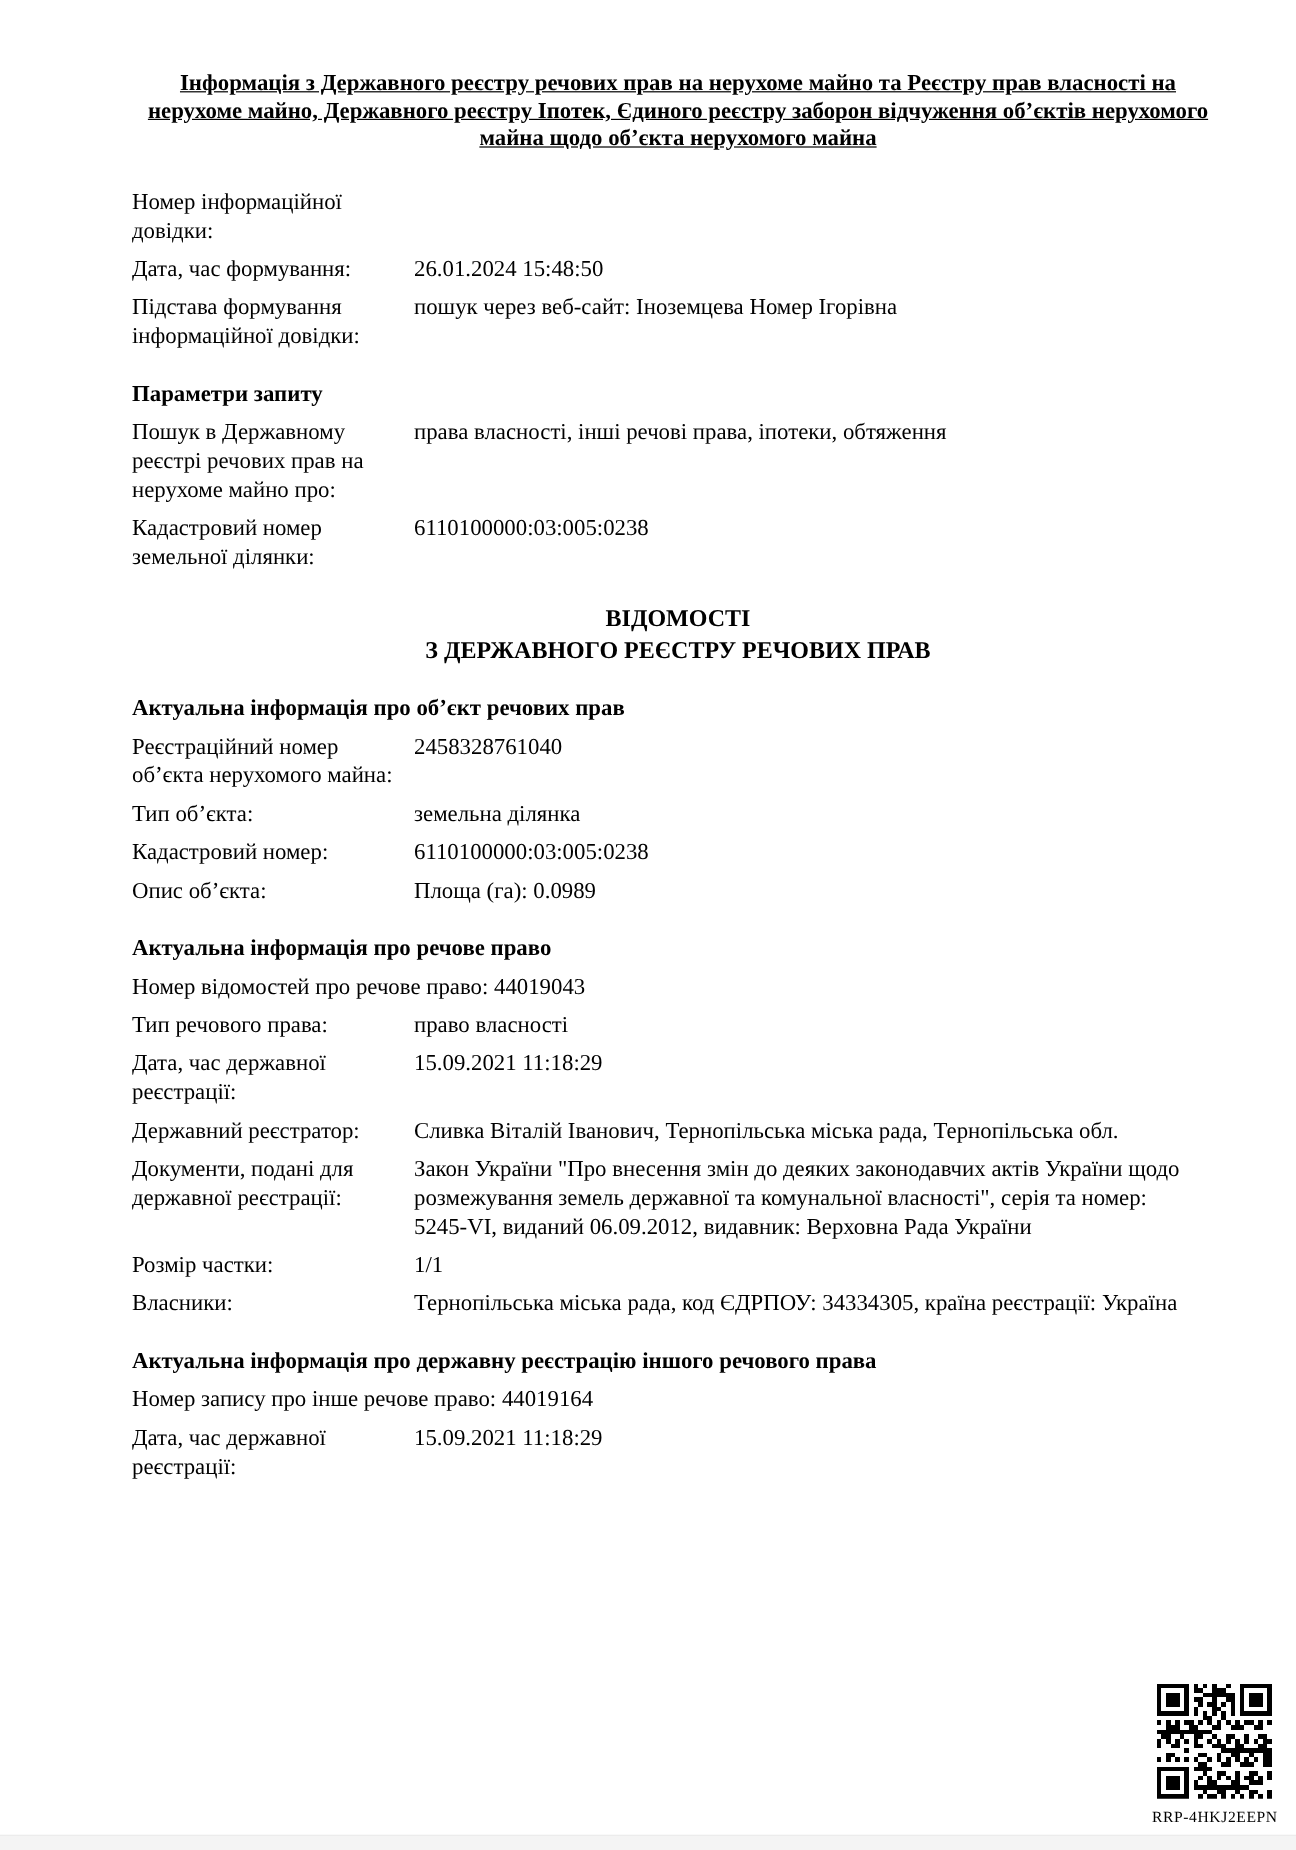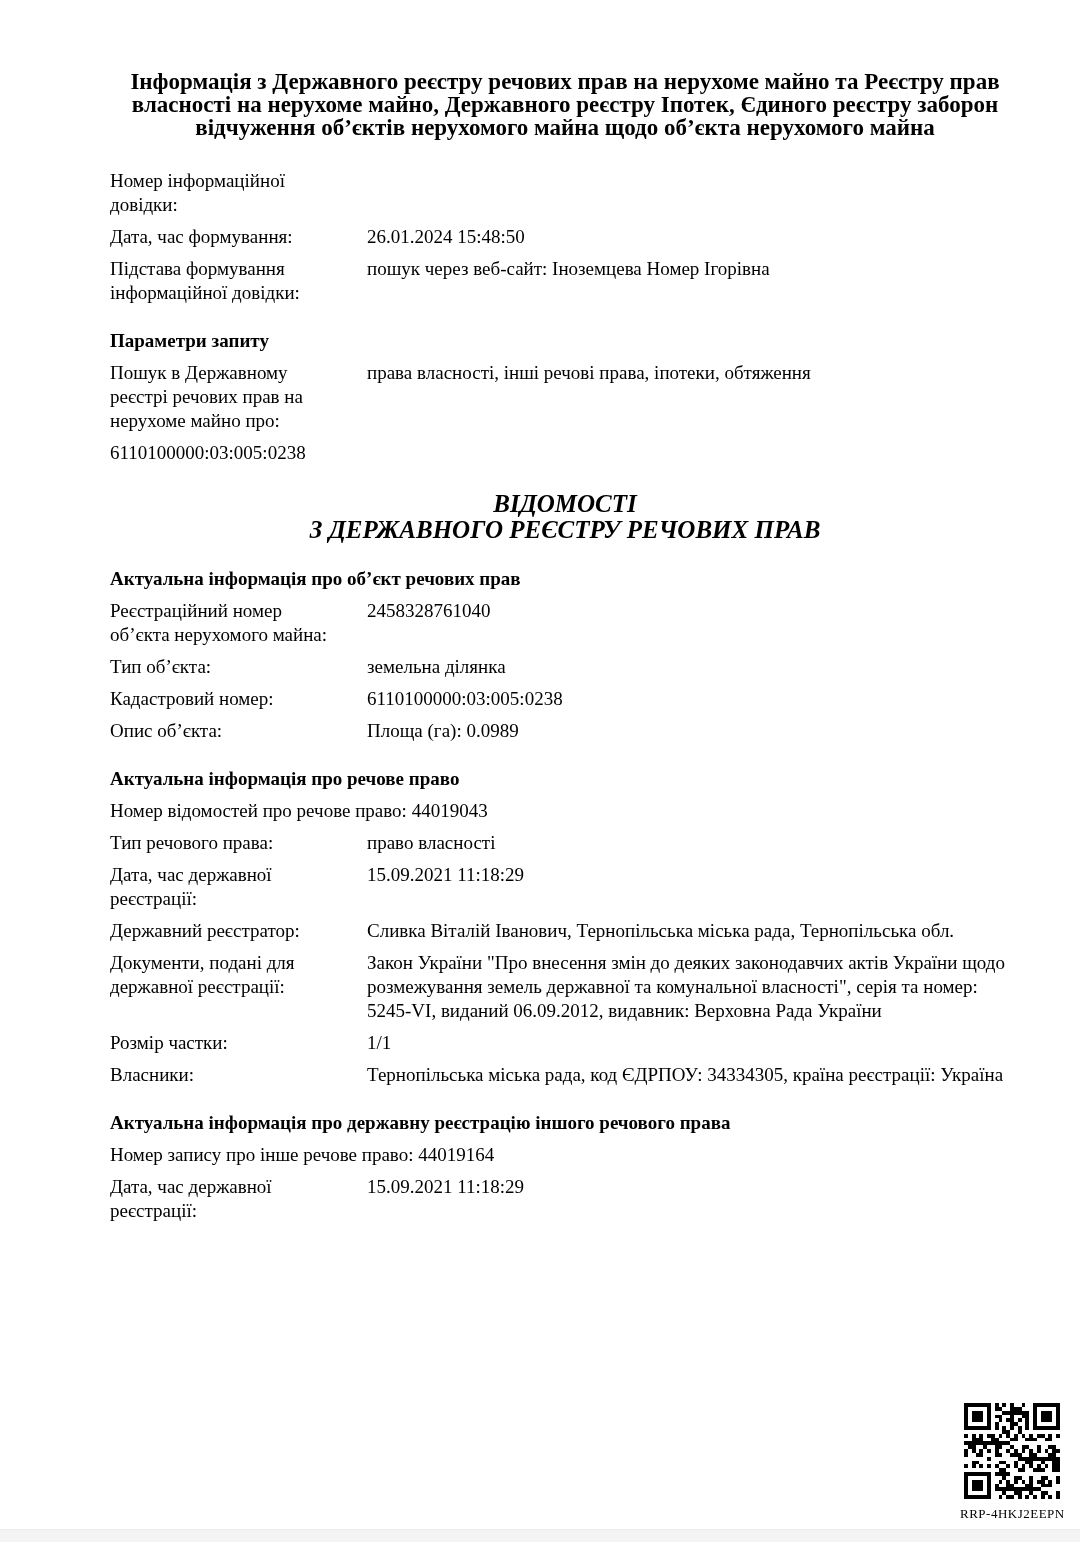--- a/index.html
+++ b/index.html
@@ -16,50 +16,49 @@
     position: relative;
     width: 1080px;
     height: 1542px;
     background: #ffffff;
   }
   .content {
     padding: 58px 60px 0 110px; 
   }
   .doc-title {
     font-weight: bold;
-    font-size: 23px;
+    font-size: 19px;
     line-height: 23px;
     text-align: center;
-    margin: 12px 0 30px 0;
+    margin: 0 0 30px 0;
+    text-decoration: underline;
   }
   .section-h {
     font-weight: bold;
     font-size: 19px;
     line-height: 24px;
     text-align: left;
     margin: 24px 0 8px 0;
   }
   .big-h {
     font-weight: bold;
-    font-size: 25px;
+    font-size: 20px;
     line-height: 26px;
     text-align: center;
     margin: 26px 0 24px 0;
-    font-style: italic;
   }
   .record-line {
     font-weight: normal;
     font-size: 19px;
     line-height: 24px;
     margin: 0 0 8px 0;
   }
   .row {
     display: grid;
     grid-template-columns: 235px 1fr;
-    column-gap: 22px;
     margin-bottom: 8px;
     font-size: 19px;
     line-height: 24px;
   }
   .row .label { max-width: 235px; }
   .row .value { max-width: 650px; }
   .qr-block {
     position: absolute;
     left: 960px;
     top: 1403px;
@@ -111,20 +110,21 @@
     </div>
 
     <h2 class="section-h">Параметри запиту</h2>
 
     <div class="rows">
       <div class="row">
         <div class="label">Пошук в Державному реєстрі речових прав на нерухоме майно про:</div>
         <div class="value">права власності, інші речові права, іпотеки, обтяження</div>
       </div>
       <div class="row">
+        <div class="label">Кадастровий номер земельної ділянки:</div>
         <div class="value">6110100000:03:005:0238</div>
       </div>
     </div>
 
     <h2 class="big-h">
       <span>ВІДОМОСТІ</span><br>
       <span>З ДЕРЖАВНОГО РЕЄСТРУ РЕЧОВИХ ПРАВ</span>
     </h2>
 
     <h3 class="section-h">Актуальна інформація про об’єкт речових прав</h3>

